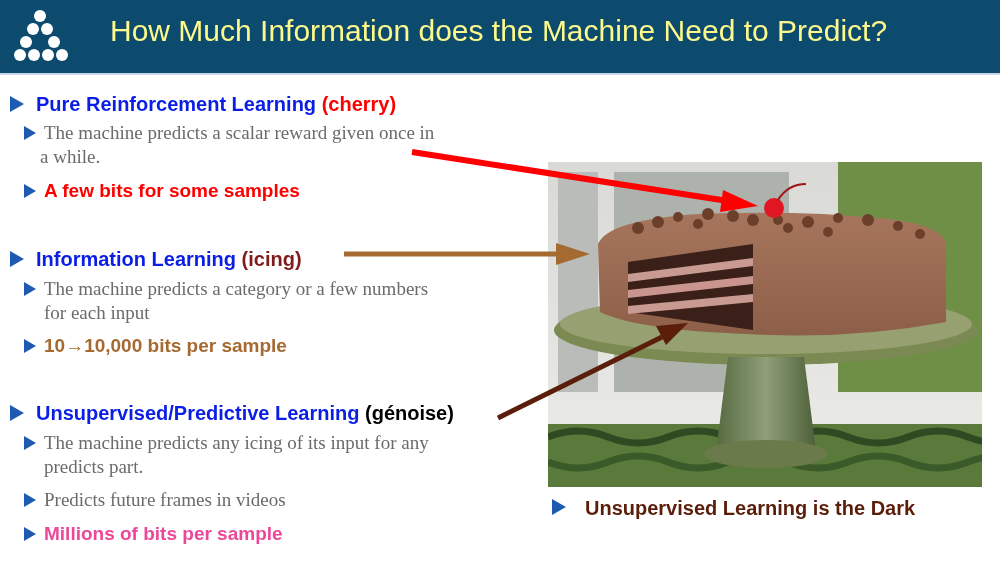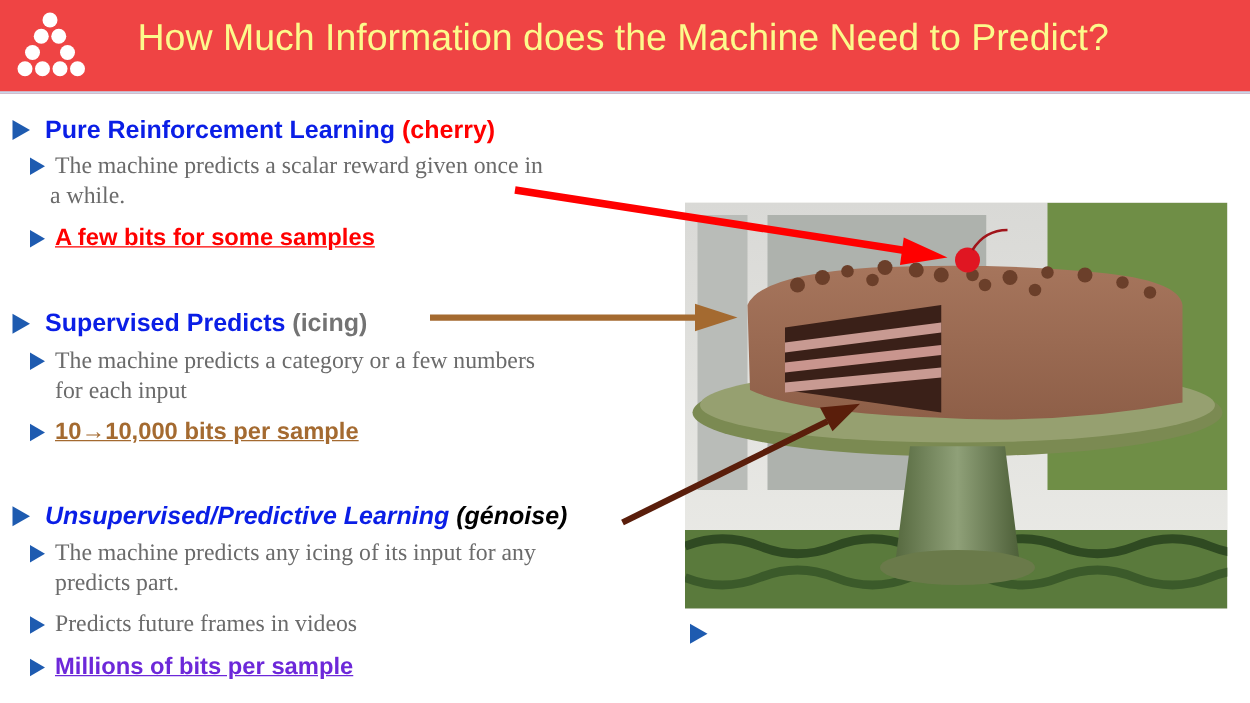--- a/index.html
+++ b/index.html
@@ -1,24 +1,24 @@
 <!DOCTYPE html>
 <html><head>
 <meta charset="utf-8">
 <style>
   html, body { margin:0; padding:0; }
   body { width:1000px; height:562px; position:relative; overflow:hidden; background:#ffffff; font-family:"Liberation Sans", sans-serif; }
-  .header { position:absolute; left:0; top:0; width:1000px; height:73px; background:#ef4444; border-bottom:2px solid #c9d6ea; }
+  .header { position:absolute; left:0; top:0; width:1000px; height:73px; background:#0c4a6e; border-bottom:2px solid #c9d6ea; }
   .logo { position:absolute; left:12px; top:8px; width:70px; height:56px; }
   .title { position:absolute; left:110px; top:14px; font-size:30px; color:#fcfa8c; white-space:nowrap; }
   .tri { position:absolute; width:0; height:0; border-top:8px solid transparent; border-bottom:8px solid transparent; border-left:14px solid #1e5bb0; }
   .line { position:absolute; white-space:nowrap; }
   .h1 { font-size:20px; font-weight:bold; color:#0a1ee6;text-align:center; }
   .sub { font-size:19px; color:#6b6b6b;font-family:Liberation Serif, serif; }
-  .bold { font-size:19px; font-weight:bold;text-decoration:underline; }
+  .bold { font-size:19px; font-weight:bold; }
   .photo { position:absolute; left:548px; top:162px; width:434px; height:325px; overflow:hidden; background:#e9e9e6; }
   .arrows { position:absolute; left:0; top:0; width:1000px; height:562px; pointer-events:none; }
   .caption { position:absolute; left:585px; top:496px; font-size:20px; font-weight:bold; color:#5a1e0b; line-height:24px; width:400px; }
 </style>
 </head>
 <body>
 
 <div class="header">
   <svg class="logo" viewBox="0 0 70 56">
     <g fill="#ffffff">
@@ -42,41 +42,41 @@
   <span style="color:#ff0000">(cherry)</span>
 </div>
 <span class="tri" style="left:24px;top:126px;border-top-width:7px;border-bottom-width:7px;border-left-width:12px;"></span>
 <div class="line sub" style="left:44px;top:122px;">The machine predicts a scalar reward given once in</div>
 <div class="line sub" style="left:40px;top:146px;">a while.</div>
 <span class="tri" style="left:24px;top:184px;border-top-width:7px;border-bottom-width:7px;border-left-width:12px;"></span>
 <div class="line bold" style="left:44px;top:180px;color:#ff0000;">A few bits for some samples</div>
 
 <span class="tri" style="left:10px;top:251px;"></span>
 <div class="line h1" style="left:36px;top:248px;">
-  <span>Supervised Predicts</span>
-  <span style="color:#737373">(icing)</span>
+  <span>Information Learning</span>
+  <span style="color:#7f1d1d">(icing)</span>
 </div>
 <span class="tri" style="left:24px;top:282px;border-top-width:7px;border-bottom-width:7px;border-left-width:12px;"></span>
 <div class="line sub" style="left:44px;top:278px;">The machine predicts a category or a few numbers</div>
 <div class="line sub" style="left:44px;top:302px;">for each input</div>
 <span class="tri" style="left:24px;top:339px;border-top-width:7px;border-bottom-width:7px;border-left-width:12px;"></span>
 <div class="line bold" style="left:44px;top:335px;color:#a46a30;">10→10,000 bits per sample</div>
 
 <span class="tri" style="left:10px;top:405px;"></span>
-<div class="line h1" style="left:36px;top:402px;font-style:italic;">
+<div class="line h1" style="left:36px;top:402px;">
   <span>Unsupervised/Predictive Learning</span>
   <span style="color:#000000">(génoise)</span>
 </div>
 <span class="tri" style="left:24px;top:436px;border-top-width:7px;border-bottom-width:7px;border-left-width:12px;"></span>
 <div class="line sub" style="left:44px;top:432px;">The machine predicts any icing of its input for any</div>
 <div class="line sub" style="left:44px;top:456px;">predicts part.</div>
 <span class="tri" style="left:24px;top:493px;border-top-width:7px;border-bottom-width:7px;border-left-width:12px;"></span>
 <div class="line sub" style="left:44px;top:489px;">Predicts future frames in videos</div>
 <span class="tri" style="left:24px;top:527px;border-top-width:7px;border-bottom-width:7px;border-left-width:12px;"></span>
-<div class="line bold" style="left:44px;top:523px;color:#6d28d9;">Millions of bits per sample</div>
+<div class="line bold" style="left:44px;top:523px;color:#ec4899;">Millions of bits per sample</div>
 
 <div class="photo">
   <svg width="434" height="325" viewBox="0 0 434 325">
     <defs>
       <linearGradient id="bgwin" x1="0" y1="0" x2="0" y2="1">
         <stop offset="0" stop-color="#d9d9d6"></stop>
           <stop offset="1" stop-color="#ecece8"></stop>
       </linearGradient>
       <linearGradient id="icing" x1="0" y1="0" x2="0" y2="1">
         <stop offset="0" stop-color="#a6755c"></stop>
@@ -142,13 +142,14 @@
     <polygon points="590,254 556,243 556,265" fill="#a46a30"></polygon>
   </g>
   <g>
     <line x1="498" y1="418" x2="662" y2="337" stroke="#5a1e0b" stroke-width="5"></line>
     <polygon points="688,323 656,326 666,345" fill="#5a1e0b"></polygon>
   </g>
 </svg>
 
 <span class="tri" style="left:552px;top:499px;"></span>
 <div class="caption">
+  <div>Unsupervised Learning is the Dark</div>
 </div>
 
 </body></html>

